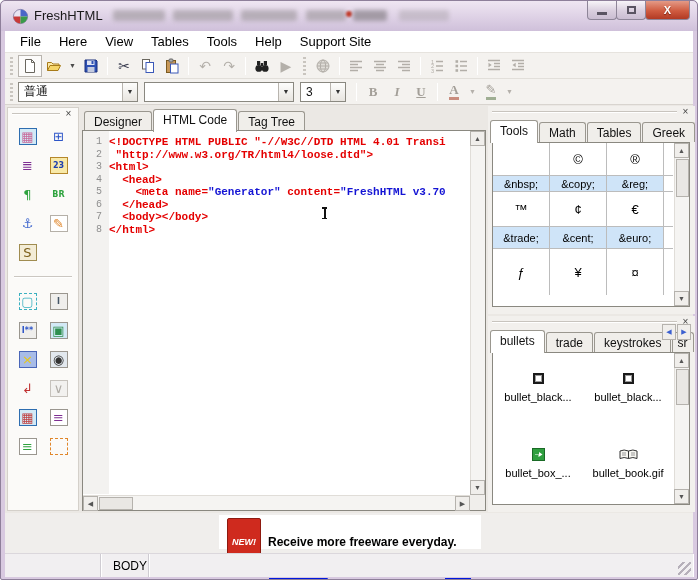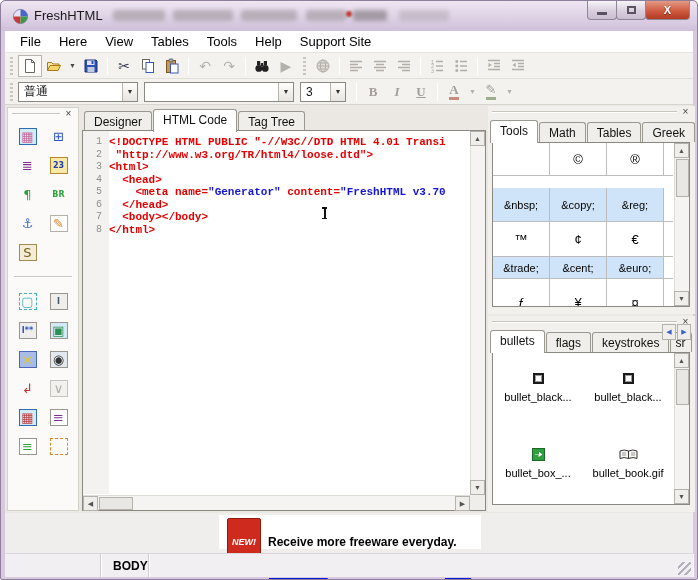--- a/index.html
+++ b/index.html
@@ -97,21 +97,21 @@
   .sbthumb { position:absolute; background:#e9e7e4; border:1px solid #b5b2ad; }
   .sbcorner { position:absolute; right:0; bottom:0; width:15px; height:15px; background:#f0eeeb; }
 
   
   .panel { position:absolute; background:#f2f0ed; }
   #charpanel { left:483px; top:1px; width:207px; height:208px; }
   #gallerypanel { left:483px; top:211px; width:207px; height:196px; }
   .charbox { position:absolute; left:4px; top:36px; right:5px; bottom:7px; background:#fff; border:1px solid #8a8880; }
   #charmap-grid { position:absolute; left:0; top:0; right:16px; bottom:0; overflow:hidden; }
   .crow { display:flex; border-bottom:1px solid #bcbcbc; }
-  .crow:nth-child(1){ height:33px; } .crow:nth-child(2){ height:34px;margin-top:12px; }
+  .crow:nth-child(1){ height:33px; } .crow:nth-child(2){ height:16px; }
   .crow:nth-child(3){ height:35px; } .crow:nth-child(4){ height:22px; }
   .crow:nth-child(5){ height:46px; border-bottom:none; }
   .ccell { width:57px; border-right:1px solid #bcbcbc; display:flex; align-items:center; justify-content:center; font-size:13px; color:#000; }
   .crow.code .ccell { background:#cfe4f8; font-size:11px; }
 
   
   .tabarrows { position:absolute; right:4px; top:8px; display:flex; }
   .tabarrow { width:14px; height:16px; background:#f0eeeb; border:1px solid #b5b2ad; color:#3a5fd0; font-size:7px; display:flex; align-items:center; justify-content:center; margin-left:1px; }
   #gallery-tabs .tab:nth-child(4) { width:22px; padding-left:4px; padding-right:2px; overflow:hidden; }
   .gallerybox { position:absolute; left:4px; top:36px; right:5px; bottom:7px; background:#fff; border:1px solid #8a8880; }
@@ -126,21 +126,21 @@
   .banner { position:absolute; left:214px; top:2px; width:262px; height:34px; background:#fff; }
   .brow1 { display:flex; align-items:center; padding:3px 6px 0 8px; }
   .badge { background:#cf2a1e; border:1px solid #8e1a10; color:#fff; font-size:9px; font-style:italic; font-weight:bold; padding:18px 4px; border-radius:2px; margin-right:7px; }
   .btext { font-size:12px; font-weight:bold; color:#000; }
   .brow2 { display:flex; justify-content:space-between; padding:0 10px 0 50px; }
   .blink { font-size:12px; font-weight:bold; color:#0018dd; text-decoration:underline; }
 
   
   .status { position:absolute; left:4px; top:552px; right:4px; height:24px; background:#f1eff1; border-top:1px solid #dbd7dc; display:flex; align-items:stretch; }
   .sseg { border-right:1px solid #cfccd2; box-shadow:1px 0 0 #fff; display:flex; align-items:center; padding-left:12px; font-size:12px; color:#000; }
-  .sseg.s1 { width:96px; } .sseg.s2 { width:48px;font-weight:bold; } .sseg.s3 { flex:1; border-right:none; }
+  .sseg.s1 { width:96px; } .sseg.s2 { width:48px; } .sseg.s3 { flex:1; border-right:none; }
   .grip2 { position:absolute; right:2px; bottom:2px; width:13px; height:13px;
            background:repeating-linear-gradient(135deg, transparent 0 3px, #b6b0ba 3px 5px); }
 </style>
 </head>
 <body>
 
 <div class="win">
 
   <div class="titlebar">
     <svg class="appicon" viewBox="0 0 18 18">
@@ -509,21 +509,21 @@
       </div>
     </div>
 
     <div class="panel" id="gallerypanel">
       <div class="phead">
         <span class="pline"></span>
         <button class="pclose">×</button>
       </div>
       <div class="tabs" id="gallery-tabs">
           <span class="tab active">bullets</span>
-          <span class="tab">flags</span>
+          <span class="tab">trade</span>
           <span class="tab">keystrokes</span>
           <span class="tab">sr</span>
         </div>
       <div class="tabarrows">
         <span class="tabarrow">◀</span>
         <span class="tabarrow">▶</span>
       </div>
       <div class="gallerybox">
         <div id="gallery-grid">
             <div class="gitem">

